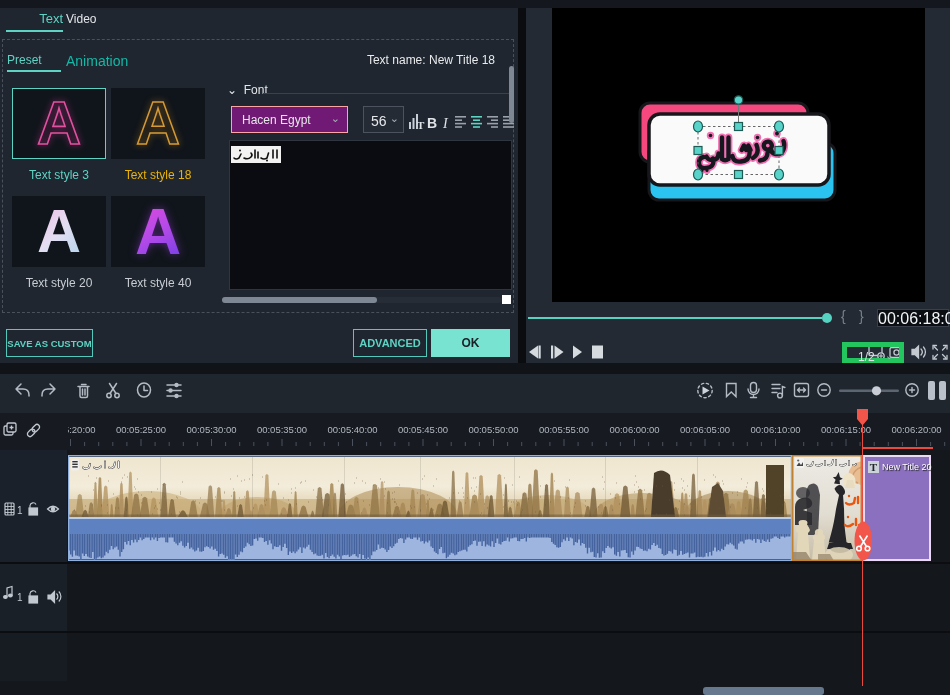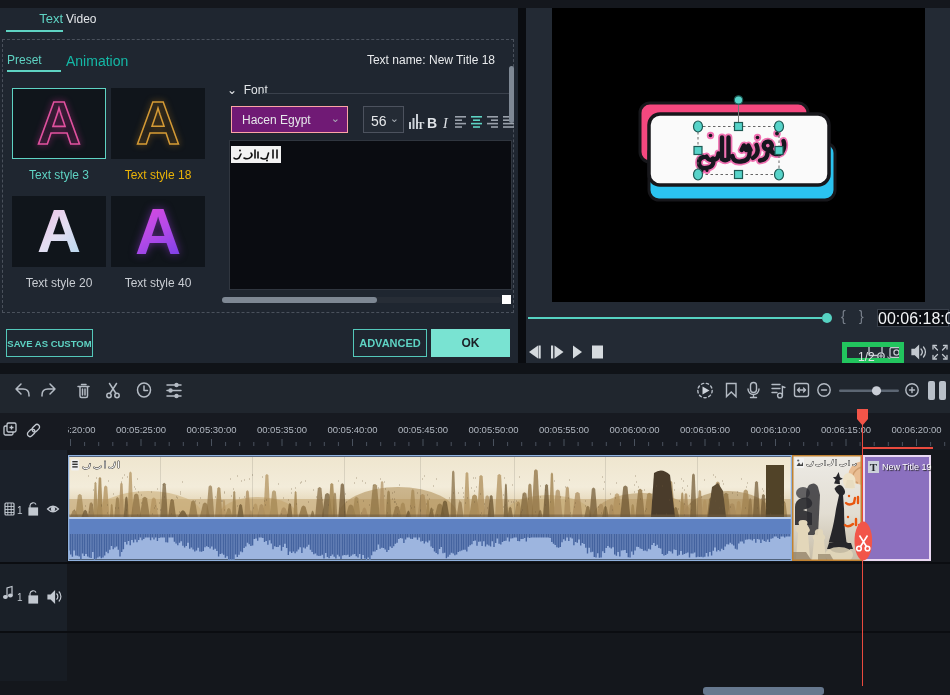--- a/index.html
+++ b/index.html
@@ -497,21 +497,21 @@
 <path d="M15 10 q2 2 5 0 l1 -3 M24 10 q3 2 6 -1 M33 10 l0 -4 M36 10 q2 1 4 -1 l1 -4 M44 10 l0 -5 M48 10 q3 2 6 -1 M57 10 l0 -4 M61 10 q2 1 3 -1"></path>
         </g>
 <g stroke="#f4f2ee" stroke-width="1.1" fill="none" stroke-linecap="round">
 <path d="M15 10 q2 2 5 0 l1 -3 M24 10 q3 2 6 -1 M33 10 l0 -4 M36 10 q2 1 4 -1 l1 -4 M44 10 l0 -5 M48 10 q3 2 6 -1 M57 10 l0 -4 M61 10 q2 1 3 -1"></path>
         </g>
 <rect x="0.75" y="0.75" width="68.5" height="104.5" fill="none" stroke="#c08232" stroke-width="1.5"></rect>
 </svg>
     </div>
   <div id="clip3" class="abs" style="left:863px;top:5px;width:68px;height:106px;background:#8b70bf;border:2px solid #ead9f2;box-sizing:border-box;">
       <div class="abs" style="left:3px;top:4px;width:11px;height:12px;background:#ccd2da;text-align:center;font-size:11px;font-weight:bold;color:#22262c;line-height:12px;font-family:'Liberation Serif',serif;">T</div>
-<div class="abs" style="left:17px;top:5px;font-size:9px;color:#fff;text-shadow:1px 1px 1px #222;white-space:nowrap;">New Title 19</div>
+<div class="abs" style="left:17px;top:5px;font-size:9px;color:#fff;text-shadow:1px 1px 1px #222;white-space:nowrap;">New Title 20</div>
     </div>
 
   <div class="abs" style="left:703px;top:237px;width:121px;height:8px;background:#66788e;border-radius:3px;"></div>
 </div>
 
 <div class="abs" style="left:861.7px;top:425px;width:1.6px;height:261px;background:#ea4a3e;"></div>
 <svg class="abs" style="left:856px;top:409px;" width="13" height="17" viewBox="0 0 13 17">
   <path d="M1 0 h11 v10 l-5.5 6.5 L1 10 Z" fill="#f25549"></path>
 </svg>
 <div class="abs" style="left:862px;top:447.3px;width:71px;height:2px;background:#ea4a3e;"></div>

